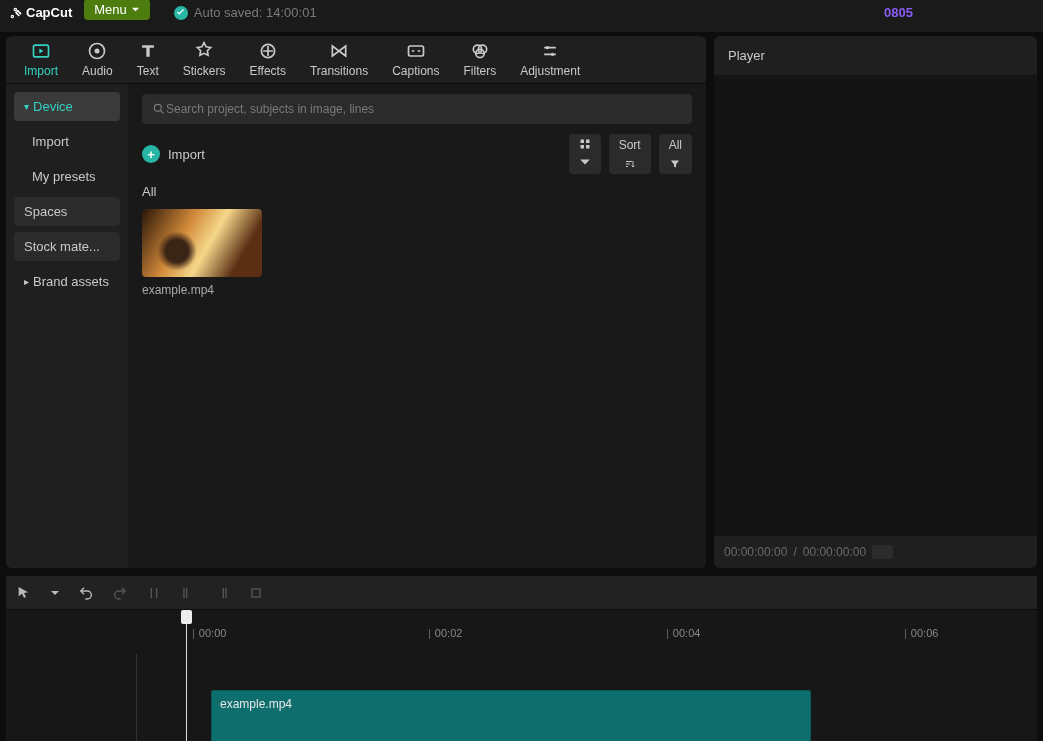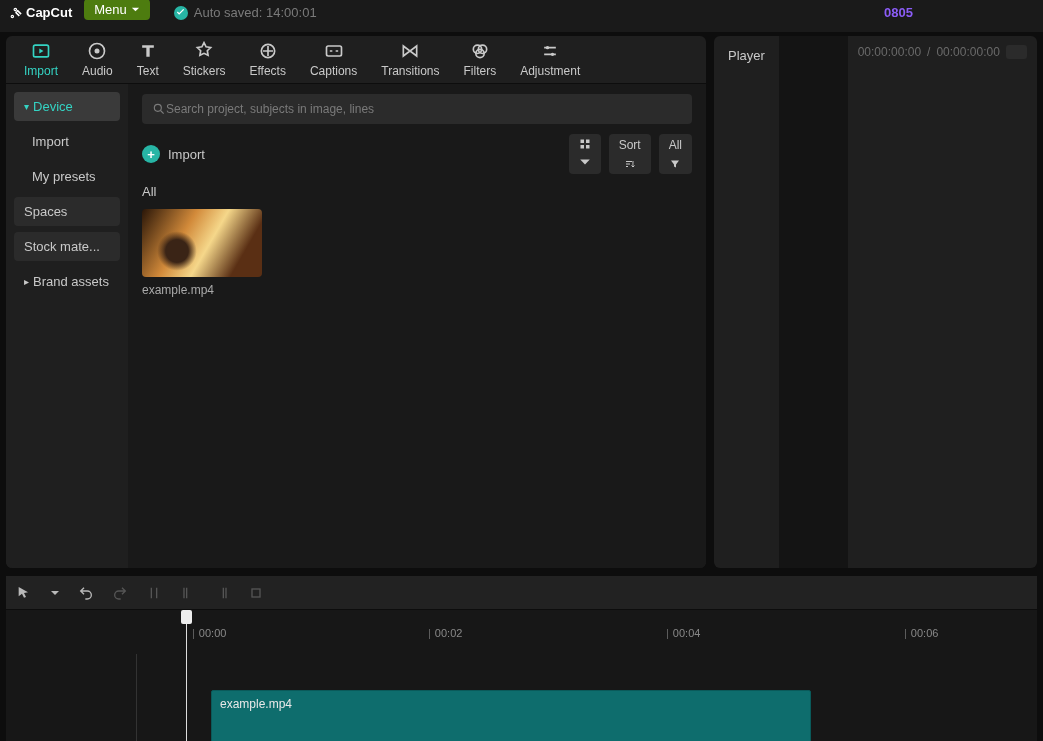--- a/index.html
+++ b/index.html
@@ -11,21 +11,21 @@
 .app-logo svg { width: 14px; height: 14px; }
 .menu-btn { background: #4d7c0f; color: #fff; padding: 3px 10px; border-radius: 4px; display: flex; align-items: center; gap: 4px; cursor: pointer; }
 .menu-btn svg { width: 9px; height: 9px; }
 .autosave { display: flex; align-items: center; gap: 6px; color: #7a7a7a; margin-left: 12px; }
 .autosave-dot { width: 14px; height: 14px; border-radius: 50%; background: #27b5a5; display: flex; align-items: center; justify-content: center; }
 .project-name { margin-left: auto; margin-right: 120px; color: #8b5cf6; font-weight: 600; }
 
 
 .main-row { display: flex; gap: 8px; padding: 4px 6px 0 6px; height: 536px; }
 .media-panel { width: 700px; background: #1f1f1f; border-radius: 6px; display: flex; overflow: hidden; }
-.player-panel { flex: 1; background: #1f1f1f; border-radius: 6px; display: flex; flex-direction: row; }
+.player-panel { flex: 1; background: #1f1f1f; border-radius: 6px; display: flex; flex-direction: column; }
 .media-panel { position: relative; }
 .media-inner { display: flex; width: 100%; margin-top: 48px; height: calc(100% - 48px); }
 .top-tabs-row { height: 48px; display: flex; align-items: center; padding: 0 6px; border-bottom: 1px solid #0d0d0d; }
 .tab { display: flex; flex-direction: column; align-items: center; justify-content: center; gap: 3px; padding: 4px 12px; color: #c9c9c9; cursor: pointer; }
 .tab.active { color: #34d3c3; }
 .tab svg { width: 20px; height: 20px; }
 .tab-label { font-size: 12px; }
 
 
 .sidebar { width: 122px; background: #1f1f1f; padding: 8px; display: flex; flex-direction: column; gap: 6px; }
@@ -138,30 +138,30 @@
       </div>
       <div class="tab">
         <svg viewBox="0 0 24 24">
             <circle cx="12" cy="12" r="8" fill="none" stroke="currentColor" stroke-width="2"></circle>
             <path d="M12 6v12M6 12h12" stroke="currentColor" stroke-width="2"></path>
           </svg>
         <span class="tab-label">Effects</span>
       </div>
       <div class="tab">
         <svg viewBox="0 0 24 24">
+            <path fill="none" stroke="currentColor" stroke-width="2" d="M4 6l8 6-8 6zM20 6l-8 6 8 6z"></path>
+          </svg>
+        <span class="tab-label">Transitions</span>
+      </div>
+      <div class="tab">
+        <svg viewBox="0 0 24 24">
             <rect x="3" y="6" width="18" height="12" rx="2" fill="none" stroke="currentColor" stroke-width="2"></rect>
             <path d="M7 12h3M14 12h3" stroke="currentColor" stroke-width="2"></path>
           </svg>
         <span class="tab-label">Captions</span>
-      </div>
-      <div class="tab">
-        <svg viewBox="0 0 24 24">
-            <path fill="none" stroke="currentColor" stroke-width="2" d="M4 6l8 6-8 6zM20 6l-8 6 8 6z"></path>
-          </svg>
-        <span class="tab-label">Transitions</span>
       </div>
       <div class="tab">
         <svg viewBox="0 0 24 24">
             <circle cx="9" cy="10" r="5" fill="none" stroke="currentColor" stroke-width="2"></circle>
             <circle cx="15" cy="10" r="5" fill="none" stroke="currentColor" stroke-width="2"></circle>
             <circle cx="12" cy="15" r="5" fill="none" stroke="currentColor" stroke-width="2"></circle>
           </svg>
         <span class="tab-label">Filters</span>
       </div>
       <div class="tab">

